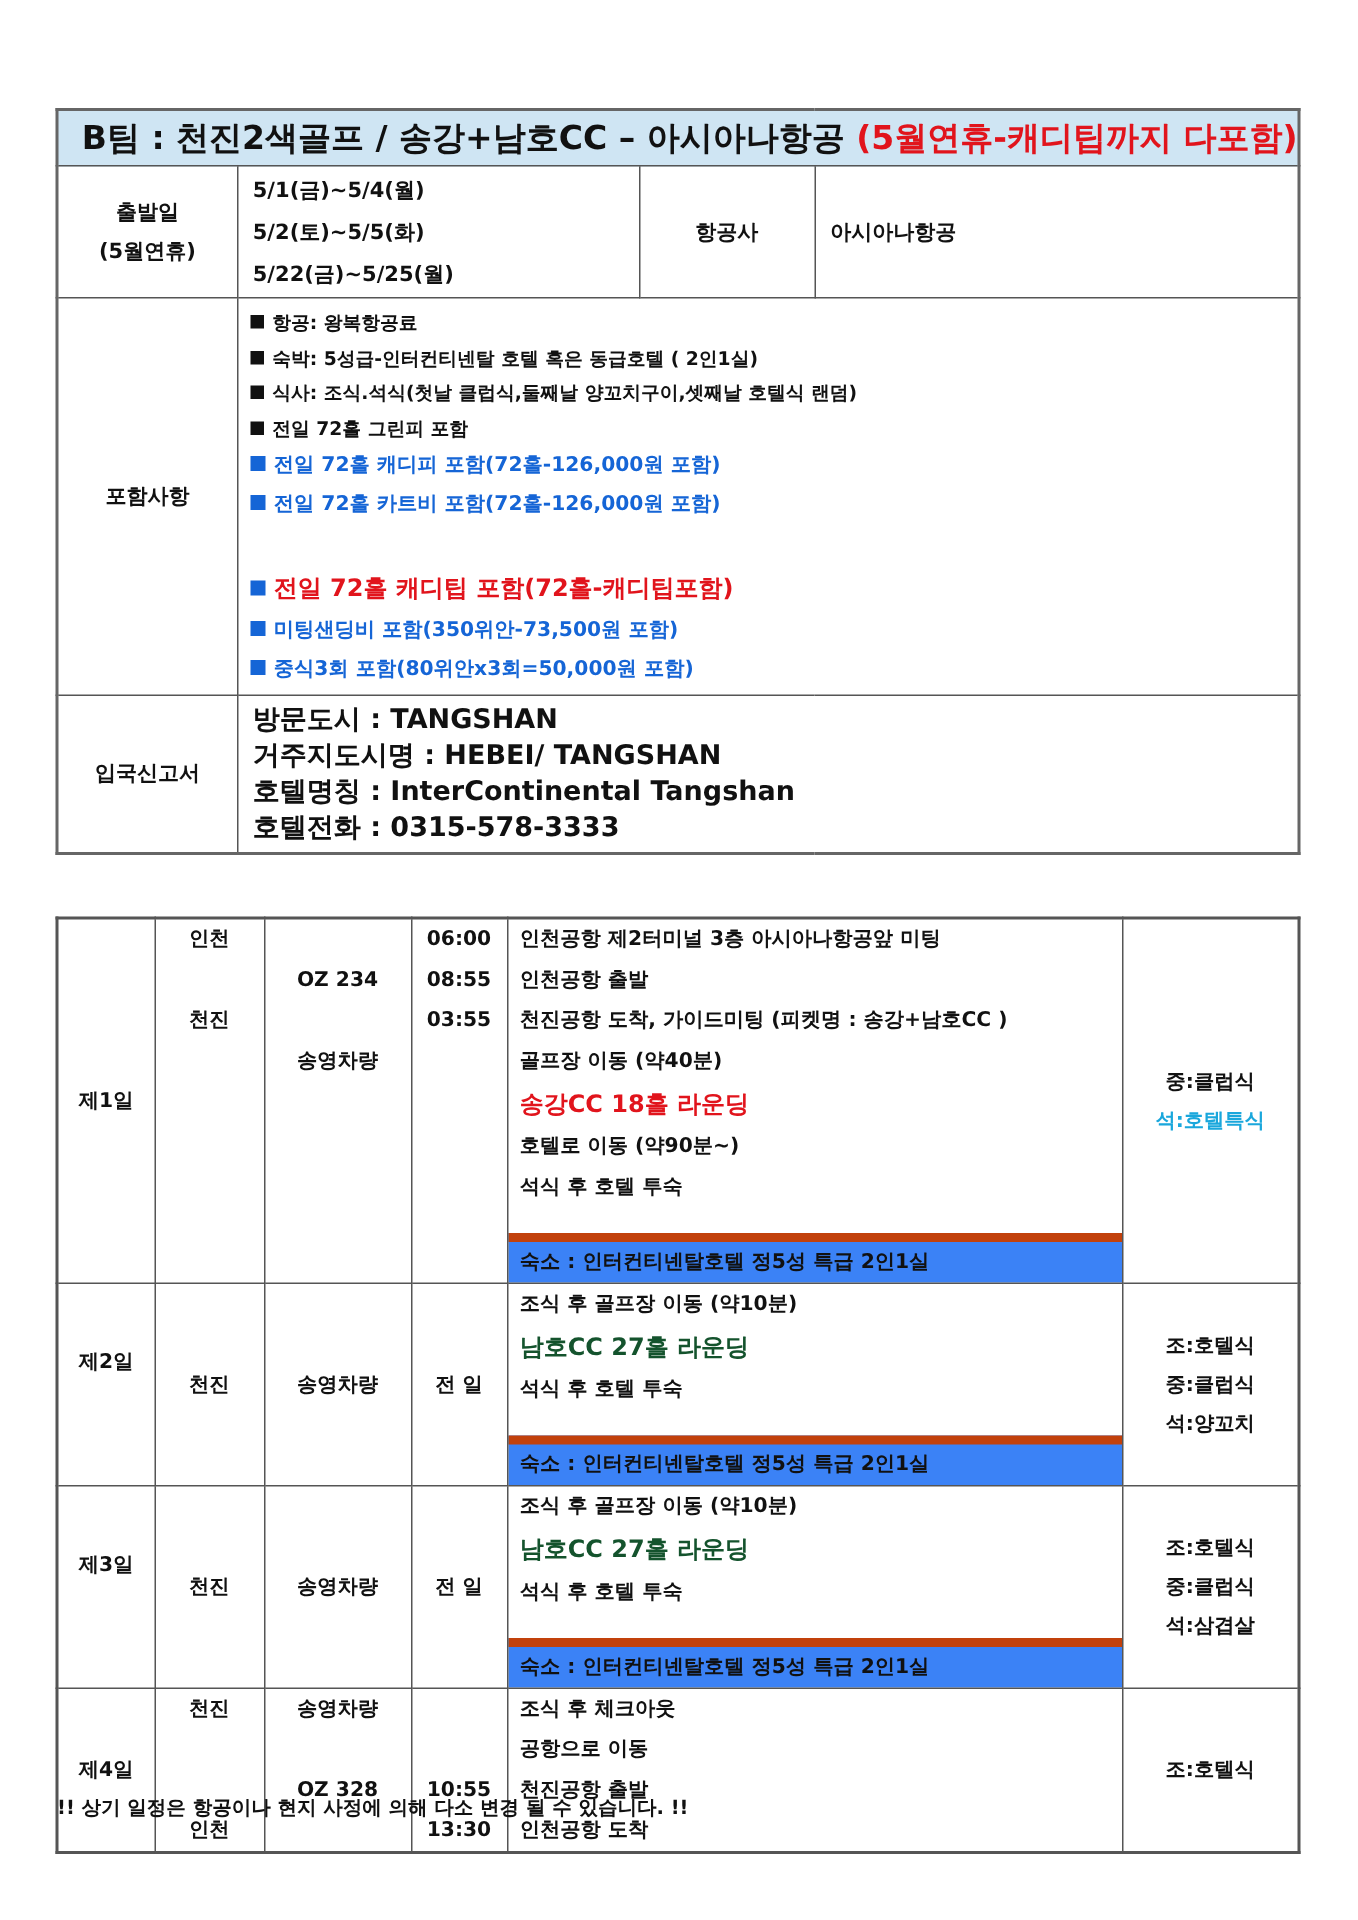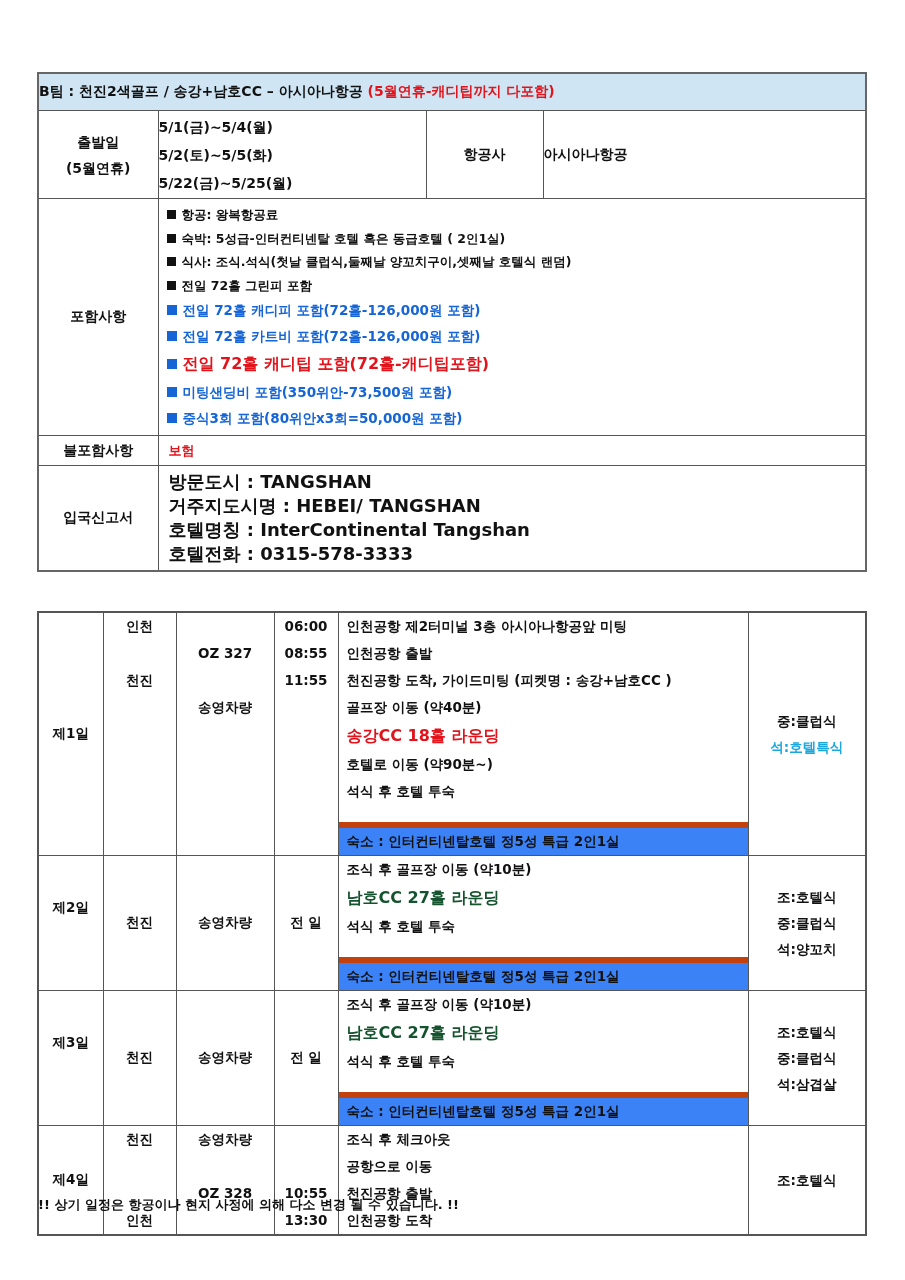--- a/index.html
+++ b/index.html
@@ -1,29 +1,29 @@
 <!DOCTYPE html>
 <html><head>
 <meta charset="utf-8">
 <style>
   html, body { margin:0; padding:0; background:#ffffff; }
   body { width:905px; height:1280px; position:relative; font-family:"DejaVu Sans", sans-serif; color:#111; }
   .wrap { position:absolute; left:37px; top:72px; width:830px; }
   table { border-collapse:collapse; width:100%; table-layout:fixed; }
   td, th { border:1px solid #555; padding:0; font-size:13px; }
   .outer1 { border:2px solid #666; }
-  .title-cell { background:#cfe5f3; height:36px; text-align:left; font-size:14px; font-weight:bold; letter-spacing:0px; }
+  .title-cell { background:#cfe5f3; height:36px; text-align:right; font-size:22px; font-weight:bold; letter-spacing:0px; }
   .title-red { color:#e1141c; }
   .lbl { text-align:center; font-weight:bold; font-size:14px; }
-  .val { font-size:14px; font-weight:bold; }
+  .val { padding-left:10px; font-size:14px; font-weight:bold; }
   .dates div { line-height:28px; }
   .incl { padding:4px 0 4px 8px; }
   .incl .it { font-size:12.5px; font-weight:bold; line-height:23.5px; white-space:nowrap; }
   .incl .it.blue { color:#1565d6; font-size:13.5px; line-height:26px; }
-  .incl .it.red { color:#e1141c; font-size:16px; line-height:30px; }
+  .incl .it.red { color:#e1141c; font-size:16px; line-height:30px;margin-top:28px; }
   .sq { display:inline-block; width:9px; height:9px; background:#111; margin-right:6px; vertical-align:middle; position:relative; top:-1px; }
   .blue .sq { background:#1565d6; width:10px; height:10px; }
   .red .sq { background:#1565d6; width:10px; height:10px; }
   .excl { color:#e1141c; font-weight:bold; font-size:13px; padding-left:10px; }
   .entry { padding:4px 0 4px 10px; }
   .entry div { font-size:18px; font-weight:bold; line-height:24px; }
   .sched { position:absolute; left:37px; top:611px; width:830px; }
   .sched table { border:2px solid #555; }
   .sched th { font-size:13.5px; height:27px; background:#fff; font-weight:bold; }
   .sched td { font-size:13.5px; font-weight:bold; vertical-align:top; }
@@ -75,24 +75,20 @@
         <div class="it"><span class="sq"></span><span>숙박: 5성급-인터컨티넨탈 호텔 혹은 동급호텔 ( 2인1실)</span></div>
         <div class="it"><span class="sq"></span><span>식사: 조식.석식(첫날 클럽식,둘째날 양꼬치구이,셋째날 호텔식 랜덤)</span></div>
         <div class="it"><span class="sq"></span><span>전일 72홀 그린피 포함</span></div>
         <div class="it blue"><span class="sq"></span><span>전일 72홀 캐디피 포함(72홀-126,000원 포함)</span></div>
         <div class="it blue"><span class="sq"></span><span>전일 72홀 카트비 포함(72홀-126,000원 포함)</span></div>
         <div class="it red"><span class="sq"></span><span>전일 72홀 캐디팁 포함(72홀-캐디팁포함)</span></div>
         <div class="it blue"><span class="sq"></span><span>미팅샌딩비 포함(350위안-73,500원 포함)</span></div>
         <div class="it blue"><span class="sq"></span><span>중식3회 포함(80위안x3회=50,000원 포함)</span></div>
       </td>
     </tr>
-    <tr style="height:30px">
-      <td class="lbl">불포함사항</td>
-      <td colspan="3" class="excl">보험</td>
-    </tr>
     <tr>
       <td class="lbl">입국신고서</td>
       <td colspan="3" class="entry">
         <div>방문도시 : TANGSHAN</div>
         <div>거주지도시명 : HEBEI/ TANGSHAN</div>
         <div>호텔명칭 : InterContinental Tangshan</div>
         <div>호텔전화 : 0315-578-3333</div>
       </td>
     </tr>
   </tbody>
@@ -118,32 +114,32 @@
             <div></div>
             <div>천진</div>
             <div></div>
             <div></div>
             <div></div>
             <div></div>
             <div></div>
       </td>
       <td class="c lines">
         <div></div>
-            <div>OZ 327</div>
+            <div>OZ 234</div>
             <div></div>
             <div>송영차량</div>
             <div></div>
             <div></div>
             <div></div>
             <div></div>
       </td>
       <td class="c lines">
         <div>06:00</div>
             <div>08:55</div>
-            <div>11:55</div>
+            <div>03:55</div>
             <div></div>
             <div></div>
             <div></div>
             <div></div>
             <div></div>
       </td>
       <td class="plan">
         <div>인천공항 제2터미널 3층 아시아나항공앞 미팅</div>
         <div>인천공항 출발</div>
         <div>천진공항 도착, 가이드미팅 (피켓명 : 송강+남호CC )</div>

